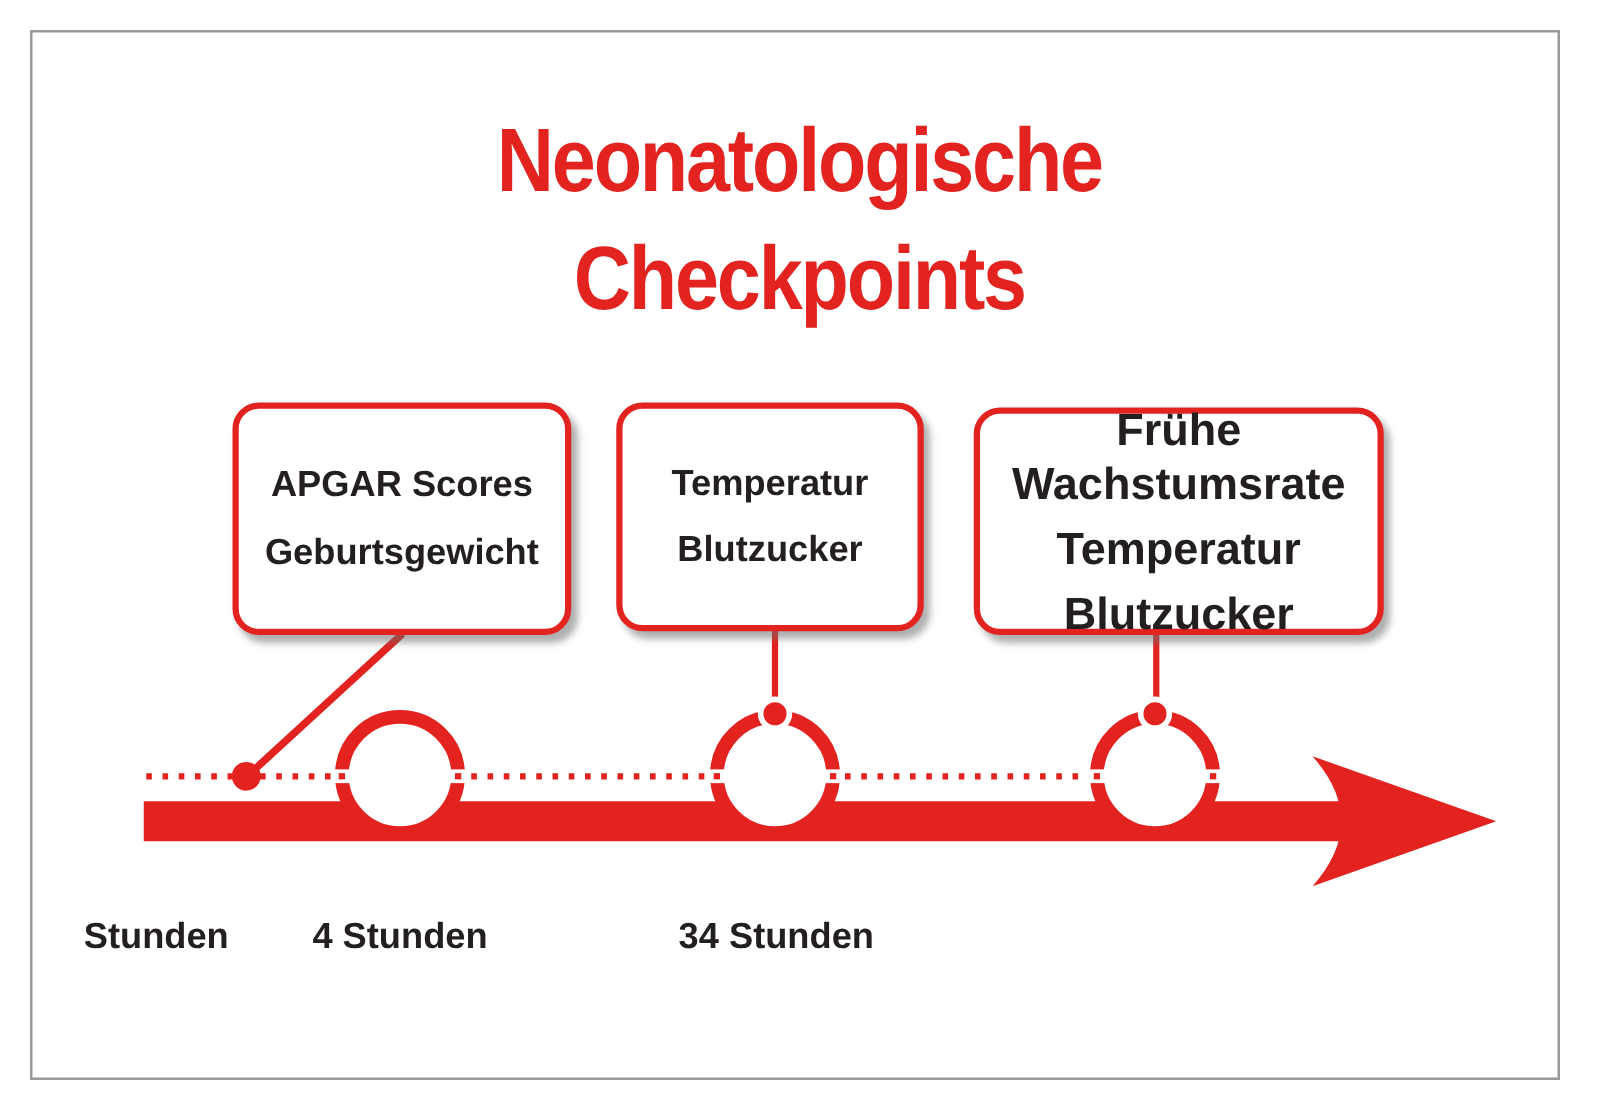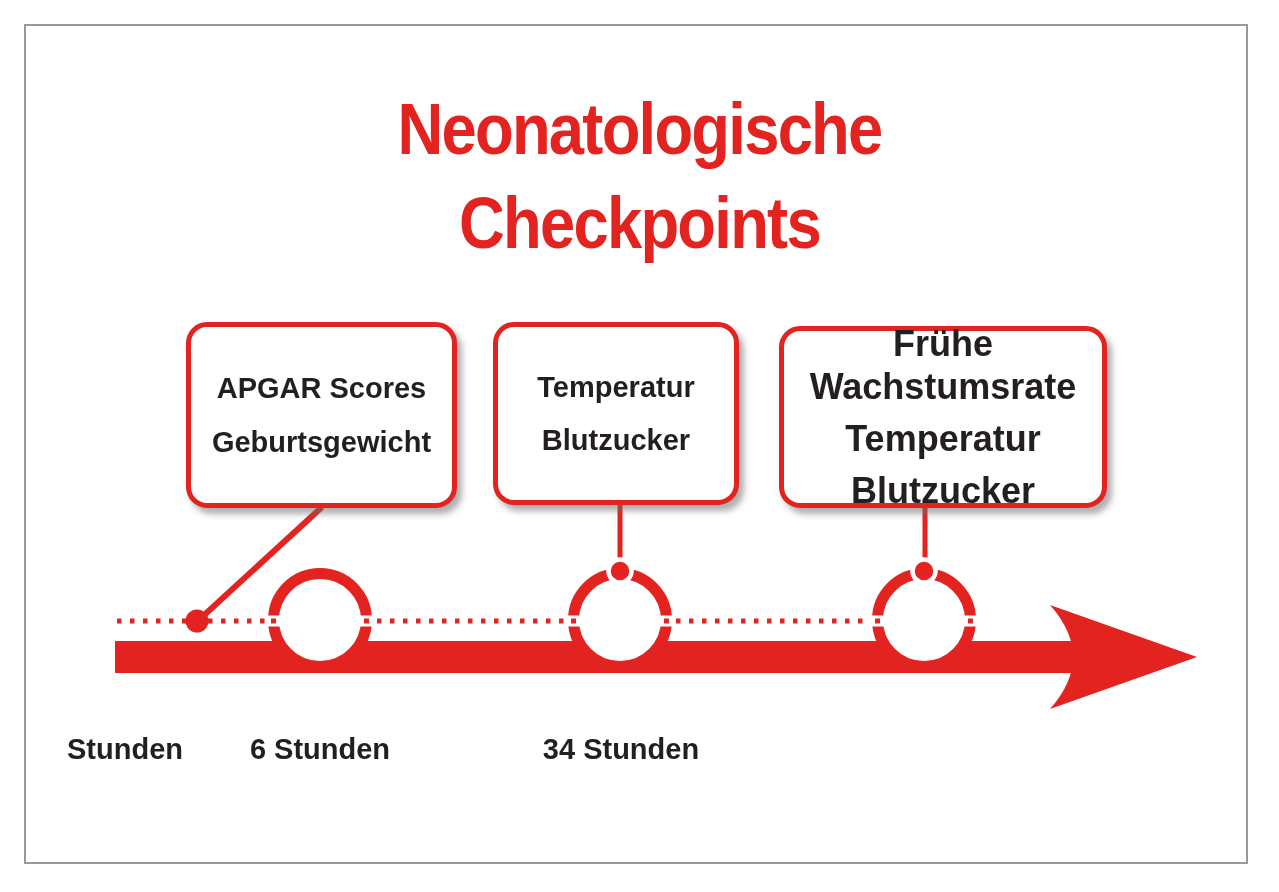--- a/index.html
+++ b/index.html
@@ -123,16 +123,16 @@
     <rect x="875" y="618.5" width="5" height="5" fill="#e32320"></rect>
     <rect x="968" y="618.5" width="5" height="5" fill="#e32320"></rect>
 
     <circle cx="197" cy="621" r="11.5" fill="#e32320"></circle>
 
     <circle cx="620" cy="571" r="11.5" fill="#e32320" stroke="#ffffff" stroke-width="4.5"></circle>
     <circle cx="924" cy="571" r="11.5" fill="#e32320" stroke="#ffffff" stroke-width="4.5"></circle>
   </svg>
 
   <div class="tl-label tl-label-0">Stunden</div>
-  <div class="tl-label tl-label-1">6 Stunden</div>
+  <div class="tl-label tl-label-1">4 Stunden</div>
   <div class="tl-label tl-label-2">34 Stunden</div>
 
 </div>
 
 </body></html>

